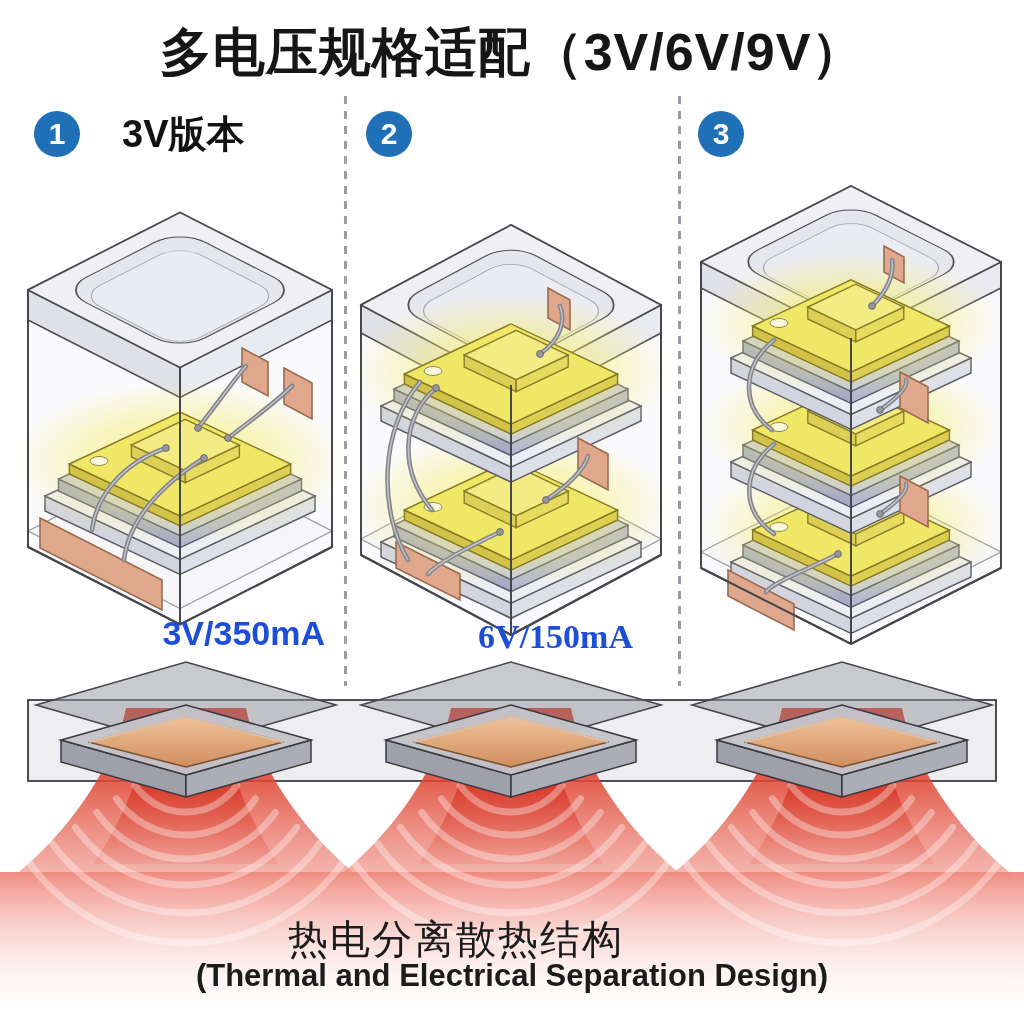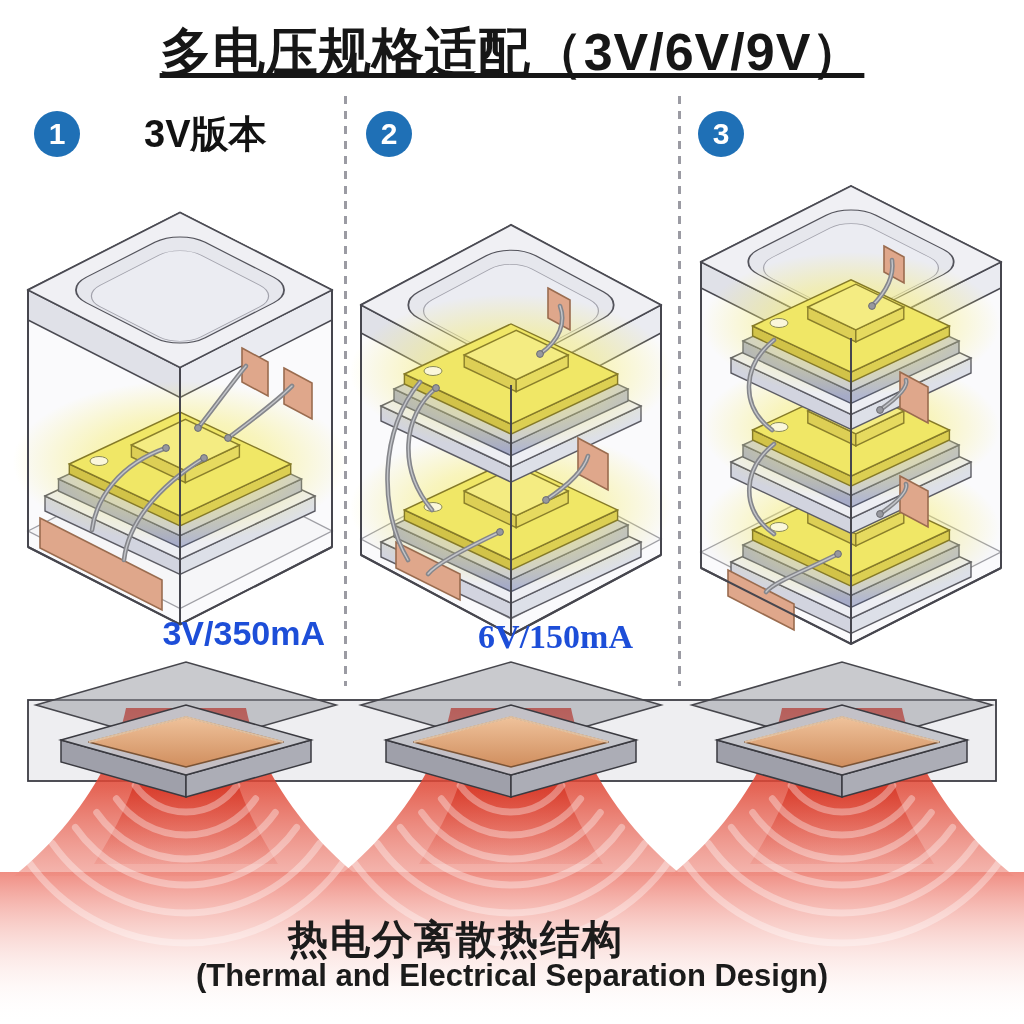--- a/index.html
+++ b/index.html
@@ -4,44 +4,44 @@
 <style>
   html,body{margin:0;padding:0;}
   body{
     width:1024px;height:1024px;position:relative;overflow:hidden;
     background:#ffffff;
     font-family:"Liberation Sans","DejaVu Sans",sans-serif;
     -webkit-font-smoothing:antialiased;
   }
   .title{
     position:absolute;left:0;top:18px;width:1024px;text-align:center;
-    font-size:52px;font-weight:800;color:#161616;letter-spacing:1px;white-space:nowrap;text-decoration:underline;
+    font-size:52px;font-weight:800;color:#161616;letter-spacing:1px;white-space:nowrap;
   }
   .phead{position:absolute;top:110px;display:flex;align-items:center;height:48px;}
   .phead .num{
     width:46px;height:46px;border-radius:50%;background:#1f70b6;color:#ffffff;
     font-size:30px;font-weight:700;display:flex;align-items:center;justify-content:center;
     flex:0 0 46px;
   }
-  .phead .plabel{margin-left:64px;font-size:38px;font-weight:700;color:#121212;white-space:nowrap;}
+  .phead .plabel{margin-left:42px;font-size:38px;font-weight:700;color:#121212;white-space:nowrap;}
   #ph0{left:34px;} #ph1{left:366px;} #ph2{left:698px;}
   .divider{
     position:absolute;top:96px;height:590px;width:3px;
     background:repeating-linear-gradient(180deg,#9b9ba3 0 8px,transparent 8px 15px);
   }
   #dv0{left:344px;} #dv1{left:678px;}
   #boxes{position:absolute;left:0;top:180px;}
   #thermal{position:absolute;left:0;top:650px;}
   .current{position:absolute;font-size:34px;font-weight:700;color:#1d4ed8;text-align:right;white-space:nowrap;}
   #cur0{left:160px;top:614px;width:165px;}
   #cur1{left:468px;top:618px;width:165px;font-family:Liberation Serif, serif;}
   #cur2{left:800px;top:618px;width:165px;}
   .fzh{
     position:absolute;left:0;top:912px;width:912px;text-align:center;
-    font-size:40px;font-weight:700;color:#1b1b1b;letter-spacing:2px;
+    font-size:40px;font-weight:400;color:#1b1b1b;letter-spacing:2px;
   }
   .fen{
     position:absolute;left:0;top:958px;width:1024px;text-align:center;
     font-size:31px;font-weight:600;color:#1b1b1b;
   }
 </style>
 </head>
 <body>
 
 <div class="title">多电压规格适配（3V/6V/9V）</div>

